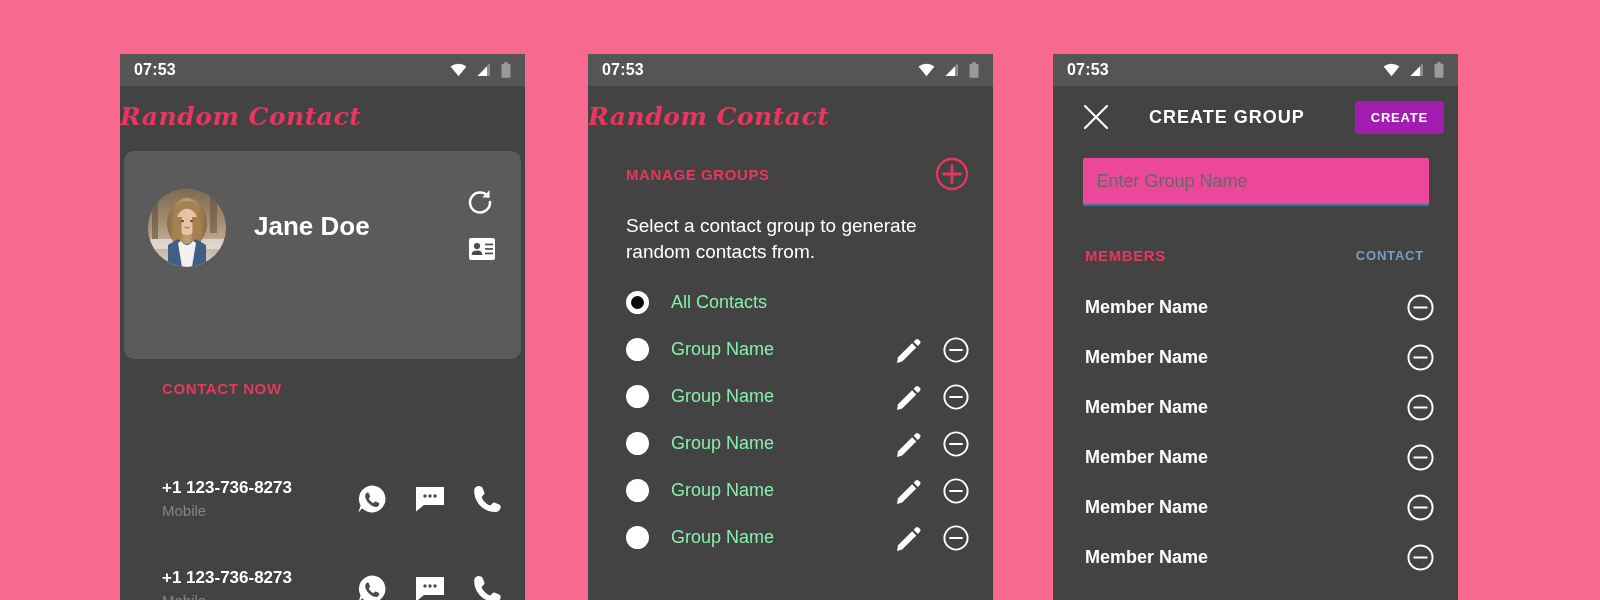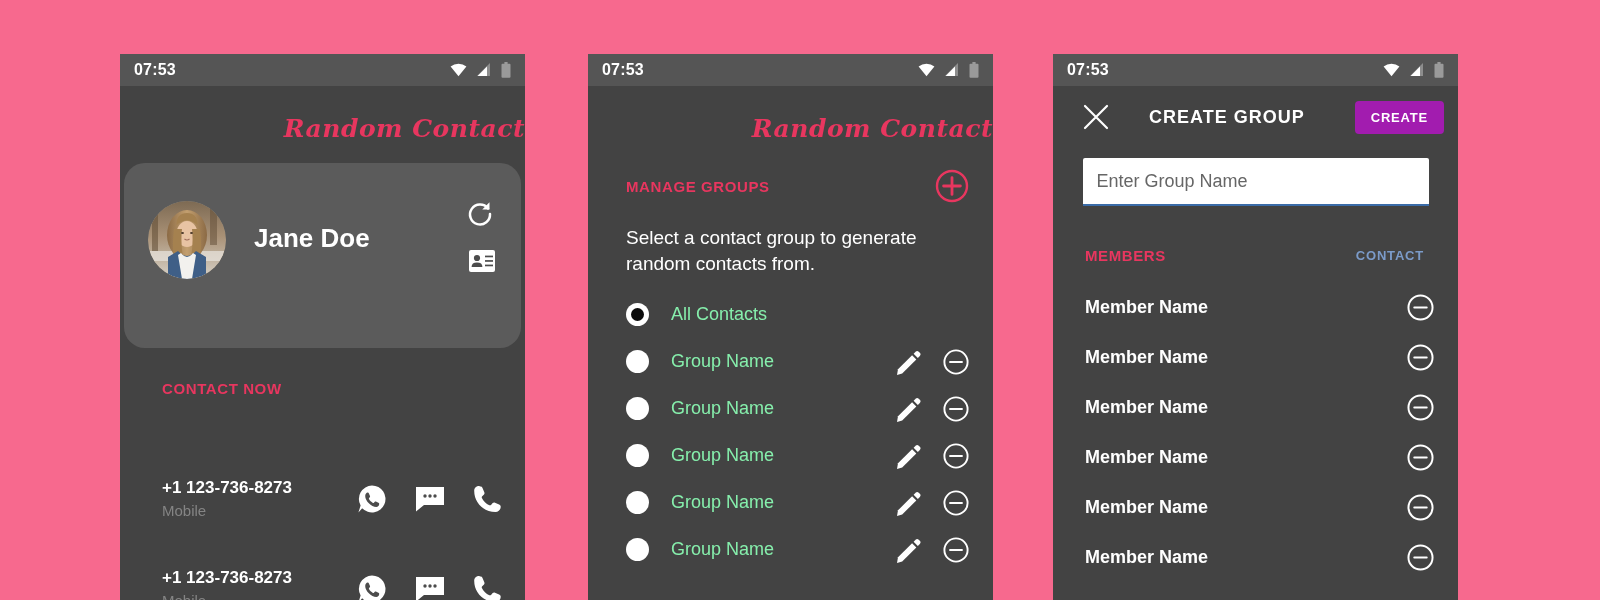--- a/index.html
+++ b/index.html
@@ -55,37 +55,37 @@
     display: flex;
     align-items: center;
     gap: 9px;
   }
   .ic-wifi { width: 17px; height: 14px; display:block; }
   .ic-signal { width: 16px; height: 14px; display:block; }
   .ic-batt { width: 10px; height: 16px; display:block; }
 
   
   .app-title {
-    text-align: right;
+    text-align: left;
     color: #e8365f;
     font-family: "DejaVu Serif", serif;
     font-style: italic;
     font-weight: bold;
     font-size: 25px;
-    padding-top: 28px;
+    padding-top: 16px;
     letter-spacing: 0.5px;
   }
 
   
   .contact-card {
     margin: 20px 0 0 4px;
     width: 397px;
-    height: 185px;
+    height: 208px;
     background: #5b5b5b;
-    border-radius: 21px;
+    border-radius: 10px;
     position: relative;
     box-sizing: border-box;
   }
   .avatar {
     position: absolute;
     left: 24px;
     top: 38px;
     width: 78px;
     height: 78px;
     border-radius: 50%;
@@ -240,21 +240,21 @@
     letter-spacing: 0.8px;
     border-radius: 4px;
     padding: 10px 16px;
     line-height: 1;
   }
   .group-input {
     display: block;
     margin: 10px auto 0 auto;
     width: 346px;
     height: 48px;
-    background: #ffffff;
+    background: #ec4899;
     border: 0;
     border-bottom: 2px solid #3b6ca8;
     box-sizing: border-box;
     font-size: 18px;
     color: #333333;
     padding: 15px 14px;
     font-family: "Liberation Sans", sans-serif;
     border-radius: 2px 2px 0 0;
   }
   .group-input::placeholder { color: #666666; }

